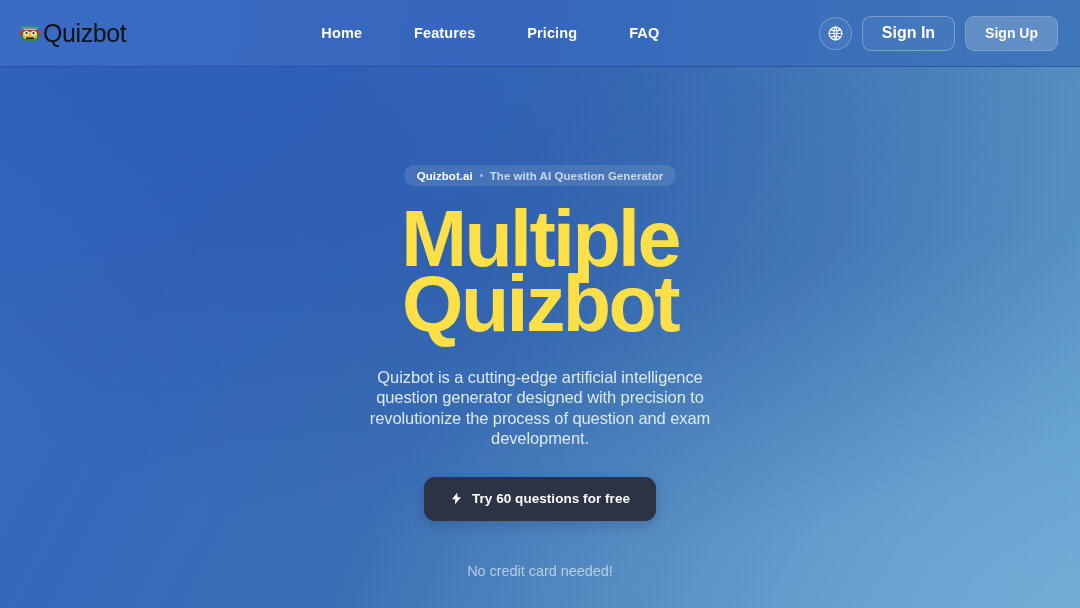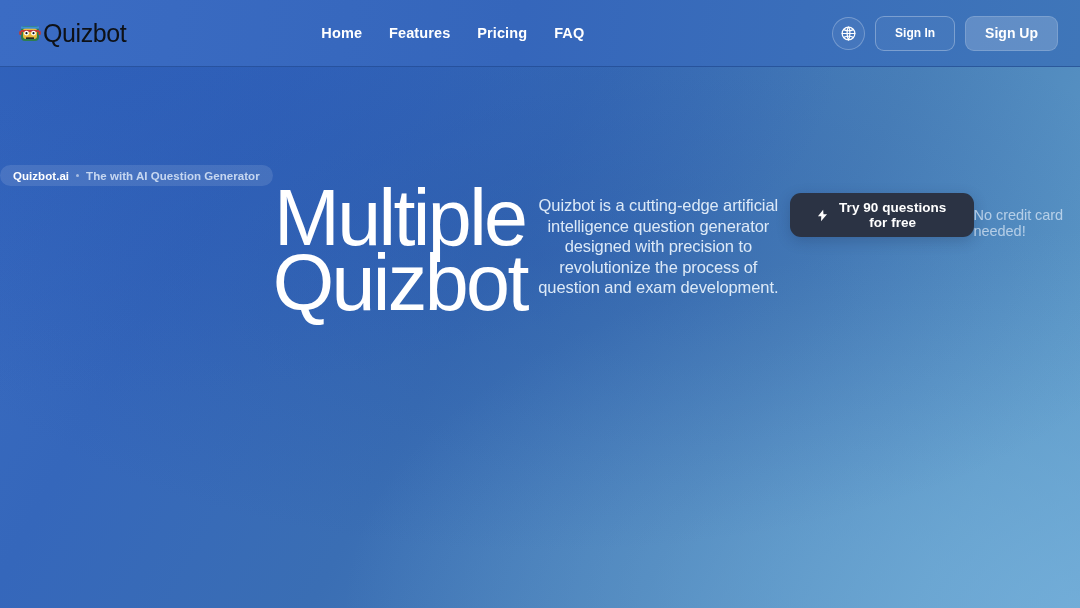--- a/index.html
+++ b/index.html
@@ -72,21 +72,21 @@
     font-size: 25px;
     font-weight: 400;
     color: #0e1116;
     letter-spacing: -0.4px;
     line-height: 1;
   }
 
   .nav {
     display: flex;
     align-items: center;
-    gap: 27px;
+    gap: 52px;
     margin-left: 195px;
   }
   .nav-link {
     font-size: 14.5px;
     font-weight: 600;
     color: #ffffff;
     text-decoration: none;
     letter-spacing: 0.1px;
     cursor: pointer;
     white-space: nowrap;
@@ -112,21 +112,21 @@
   }
   .globe-btn svg { display: block; }
 
   .btn-signin {
     height: 35px;
     padding: 0 19px;
     border-radius: 9px;
     border: 1px solid rgba(255,255,255,0.30);
     background: rgba(255,255,255,0.045);
     color: #ffffff;
-    font-size: 12px;
+    font-size: 16px;
     font-weight: 700;
     display: flex;
     align-items: center;
     cursor: pointer;
     font-family: inherit;
     white-space: nowrap;
   }
   .btn-signup {
     height: 35px;
     padding: 16px 19px;
@@ -143,22 +143,22 @@
     white-space: nowrap;
   }
 
   
   .hero {
     position: relative;
     z-index: 4;
     width: 100%;
     height: 541px;
     display: flex;
-    flex-direction: row;
-    align-items: flex-start;
+    flex-direction: column;
+    align-items: center;
     padding-top: 98px;
   }
 
   .badge {
     display: inline-flex;
     align-items: center;
     gap: 7px;
     height: 21px;
     padding: 0 13px;
     border-radius: 11px;
@@ -182,22 +182,22 @@
   .badge-text {
     font-weight: 600;
     color: rgba(230,240,252,0.80);
     letter-spacing: 0.05px;
   }
 
   .headline {
     margin-top: 21px;
     font-size: 79px;
     line-height: 0.82;
-    font-weight: 400;
-    color: #ffffff;
+    font-weight: 700;
+    color: #fde047;
     text-align: center;
     letter-spacing: -2.6px;
     max-width: 760px;
   }
   .headline-line { display: block; }
 
   .subcopy {
     margin-top: 30px;
     width: 360px;
     text-align: center;
@@ -305,17 +305,17 @@
   </h1>
 
   <p class="subcopy">Quizbot is a cutting-edge artificial intelligence question generator designed with precision to revolutionize the process of question and exam development.</p>
 
   <button class="cta-btn">
     <span>
       <svg width="13" height="15" viewBox="0 0 24 24" fill="#ffffff" aria-hidden="true">
         <path d="M13.2 1.5 3.6 13.3h6.1L9.3 22.5 20.4 9.9h-6.6z"></path>
       </svg>
     </span>
-    <span>Try 90 questions for free</span>
+    <span>Try 60 questions for free</span>
   </button>
 
   <div class="fineprint">No credit card needed!</div>
 </main>
 
 </body></html>

